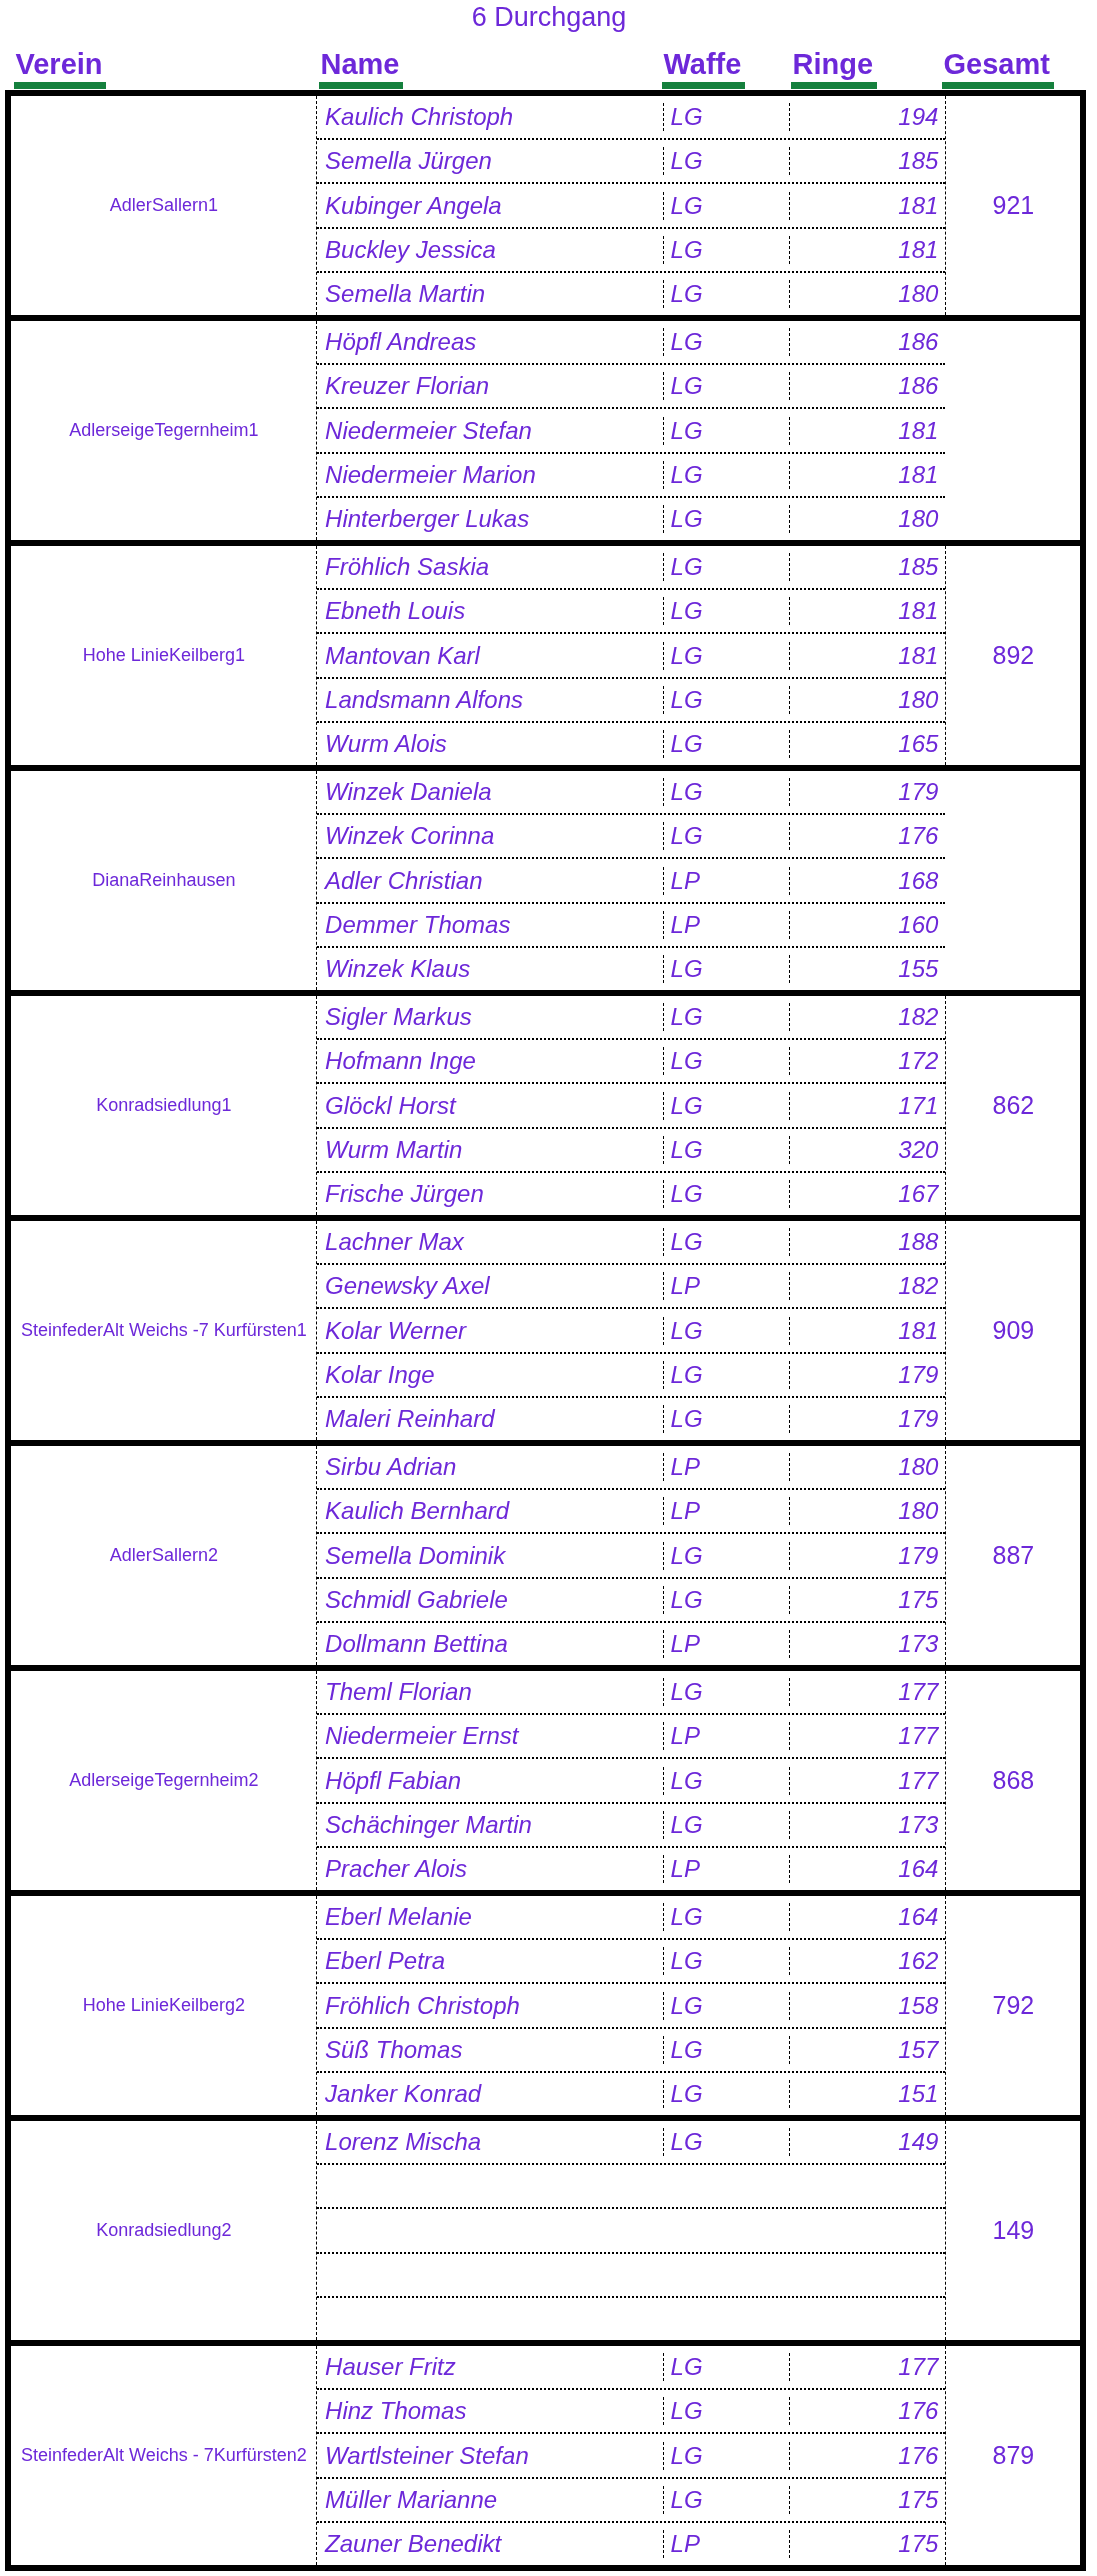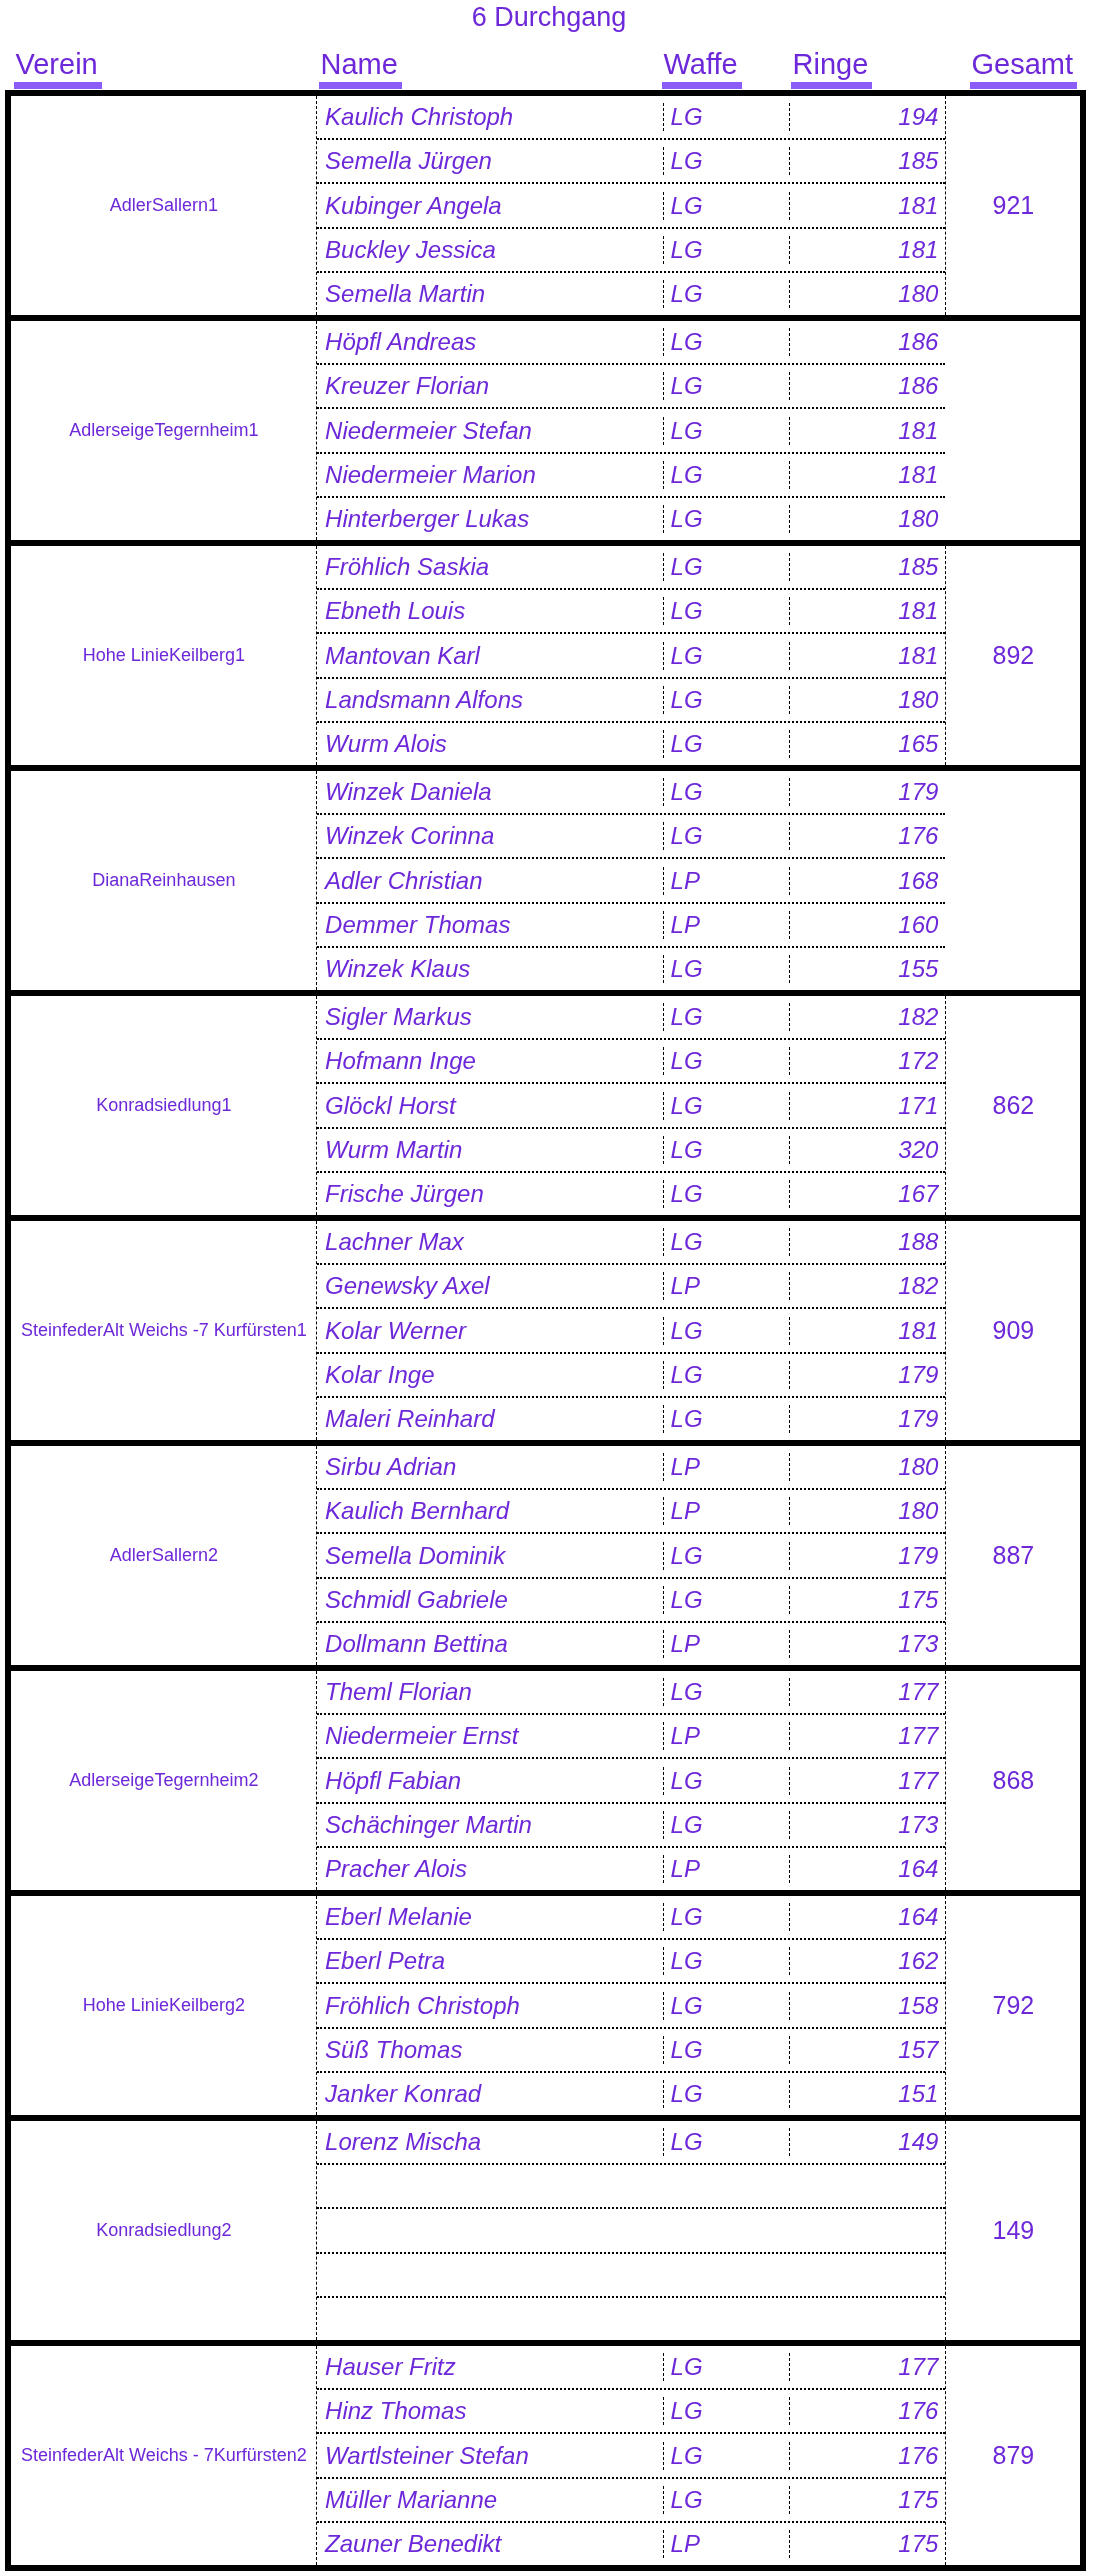--- a/index.html
+++ b/index.html
@@ -12,30 +12,30 @@
     overflow:hidden;
   }
   .title {
     position:absolute; top:1.5px; left:0; width:100%;
     text-align:center;
     font-size:27px; font-weight:400;
   }
   .headers { position:absolute; top:40px; left:0; width:100%; height:49px; }
   .hdr {
     position:absolute; bottom:0;
-    font-size:29px; font-weight:400;
-    border-bottom:7px solid #8b5cf6;
+    font-size:29px; font-weight:700;
+    border-bottom:7px solid #15803d;
     padding:0 3.9px 0.8px 1.5px;
     white-space:nowrap;
   }
   .hdr-verein { left:14px; }
   .hdr-name   { left:319px; }
   .hdr-waffe  { left:662px; }
   .hdr-ringe  { left:791px; }
-  .hdr-gesamt { left:970px; }
+  .hdr-gesamt { left:942px; }
   .tbl {
     position:absolute; left:5.4px; top:90px;
     width:1081px;
     border:6.2px solid #000;
     box-sizing:border-box;
     display:flex; flex-direction:column;
     background:#fff;
   }
   .group { display:flex; height:219px; border-bottom:6.2px solid #000; }
   .group:last-child { border-bottom:none; }

